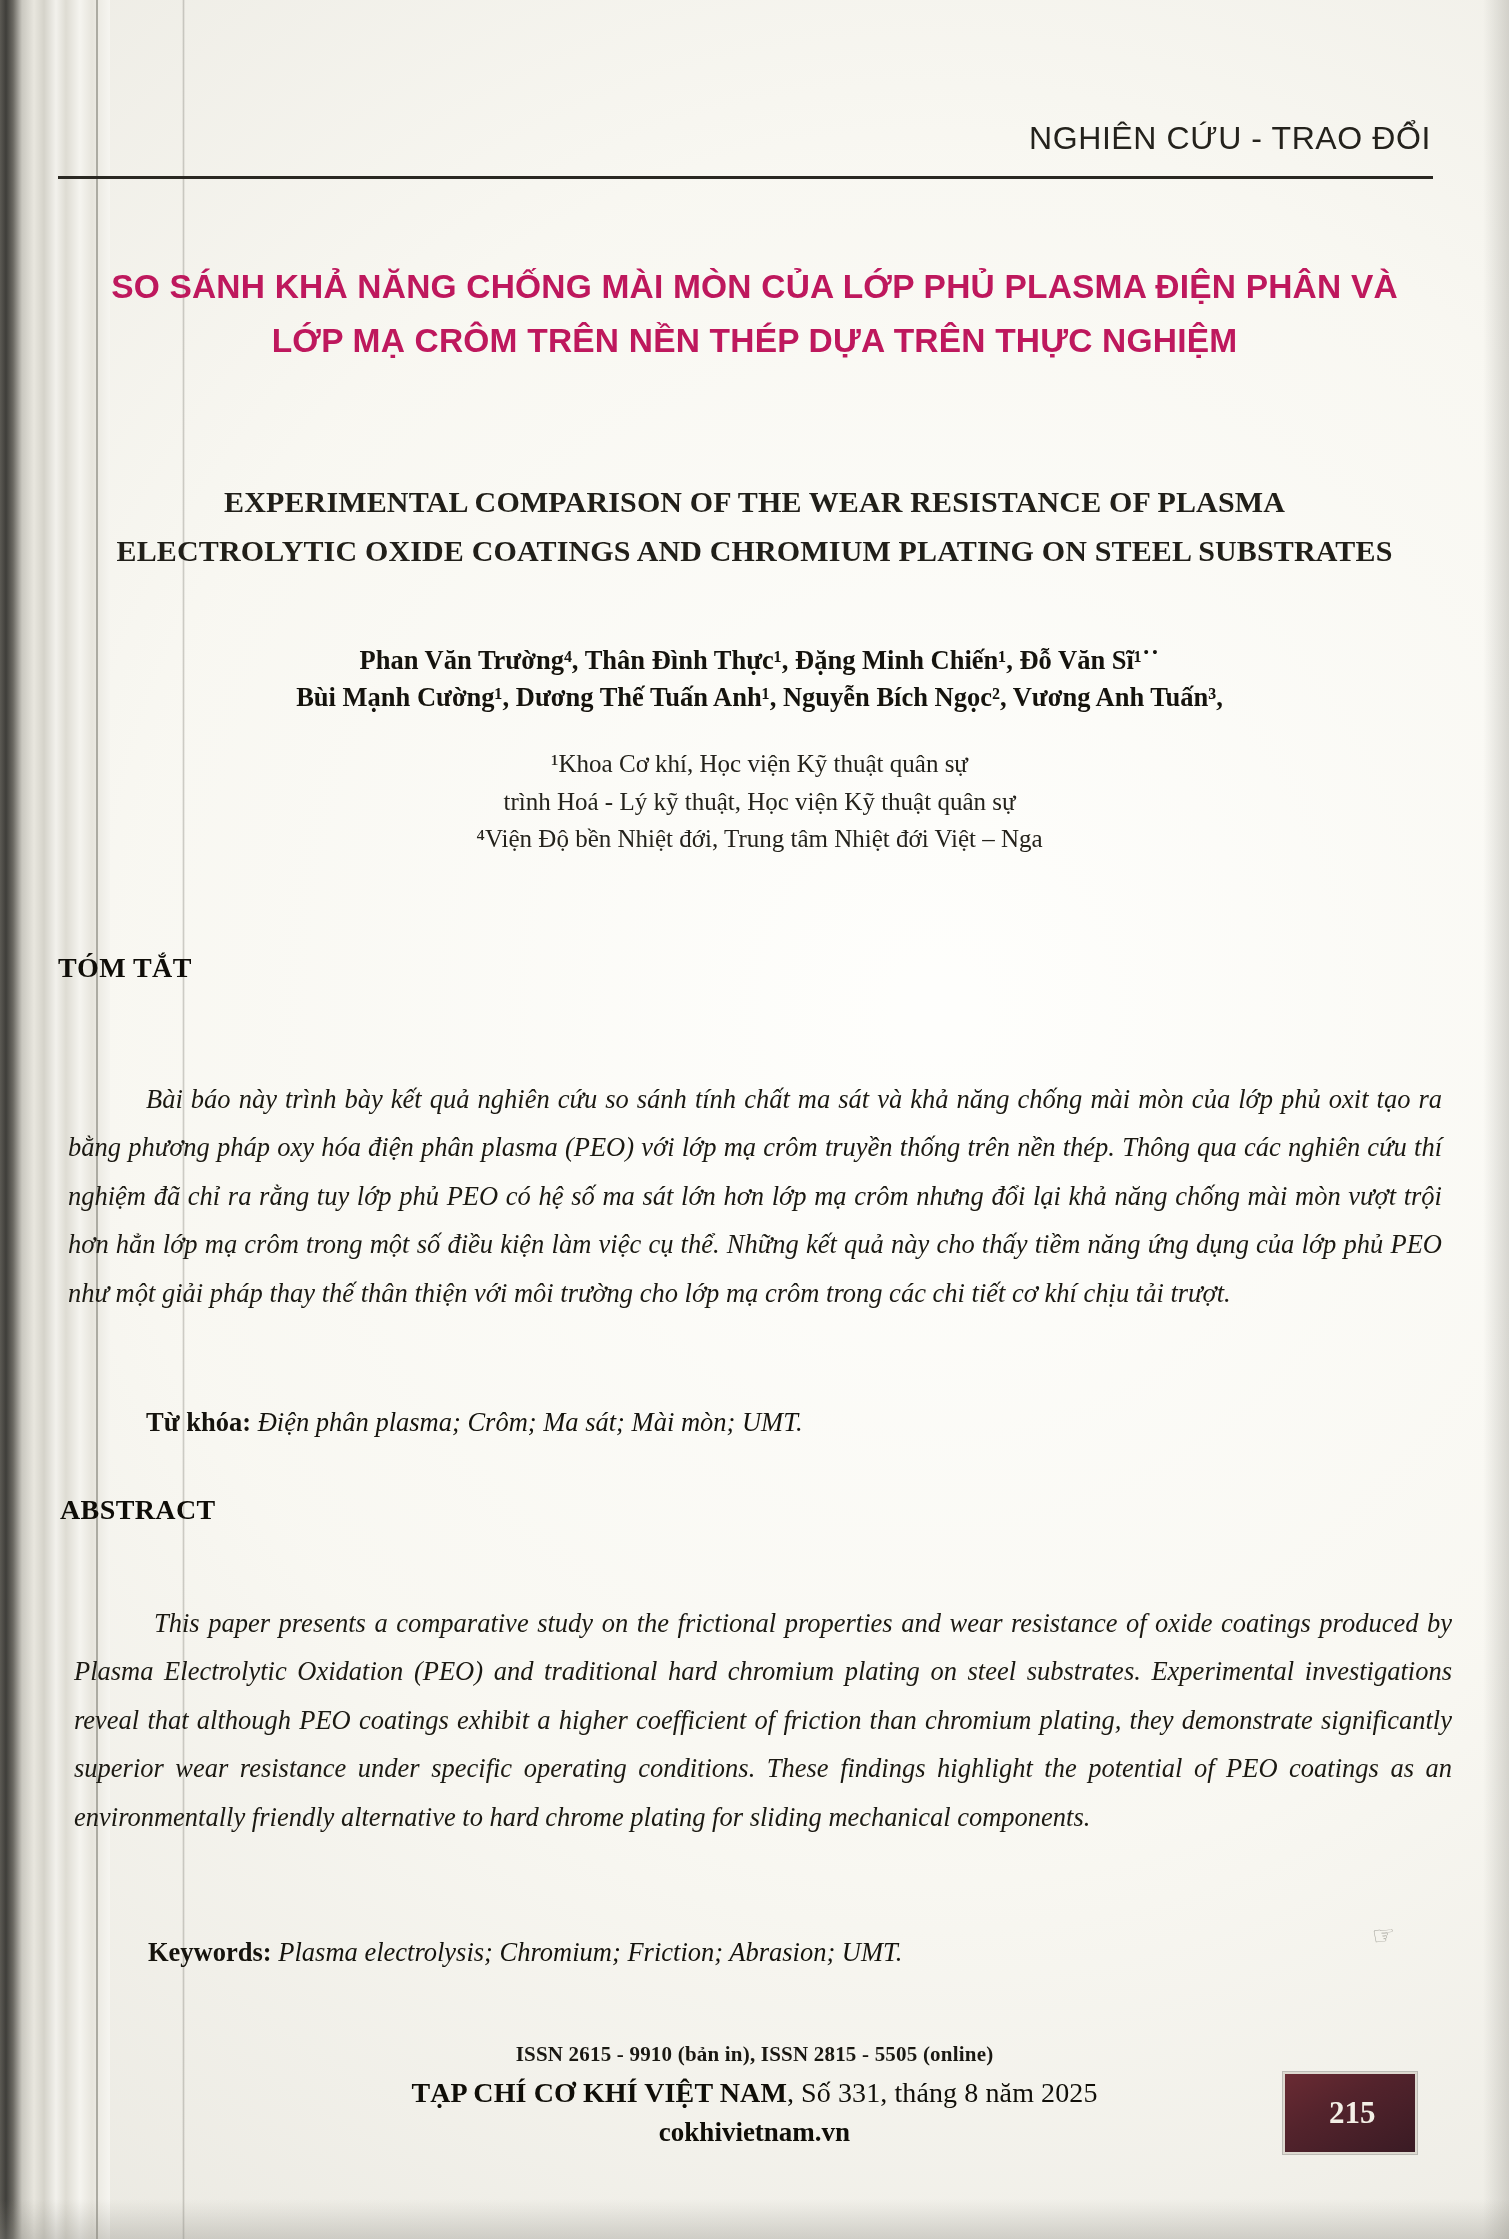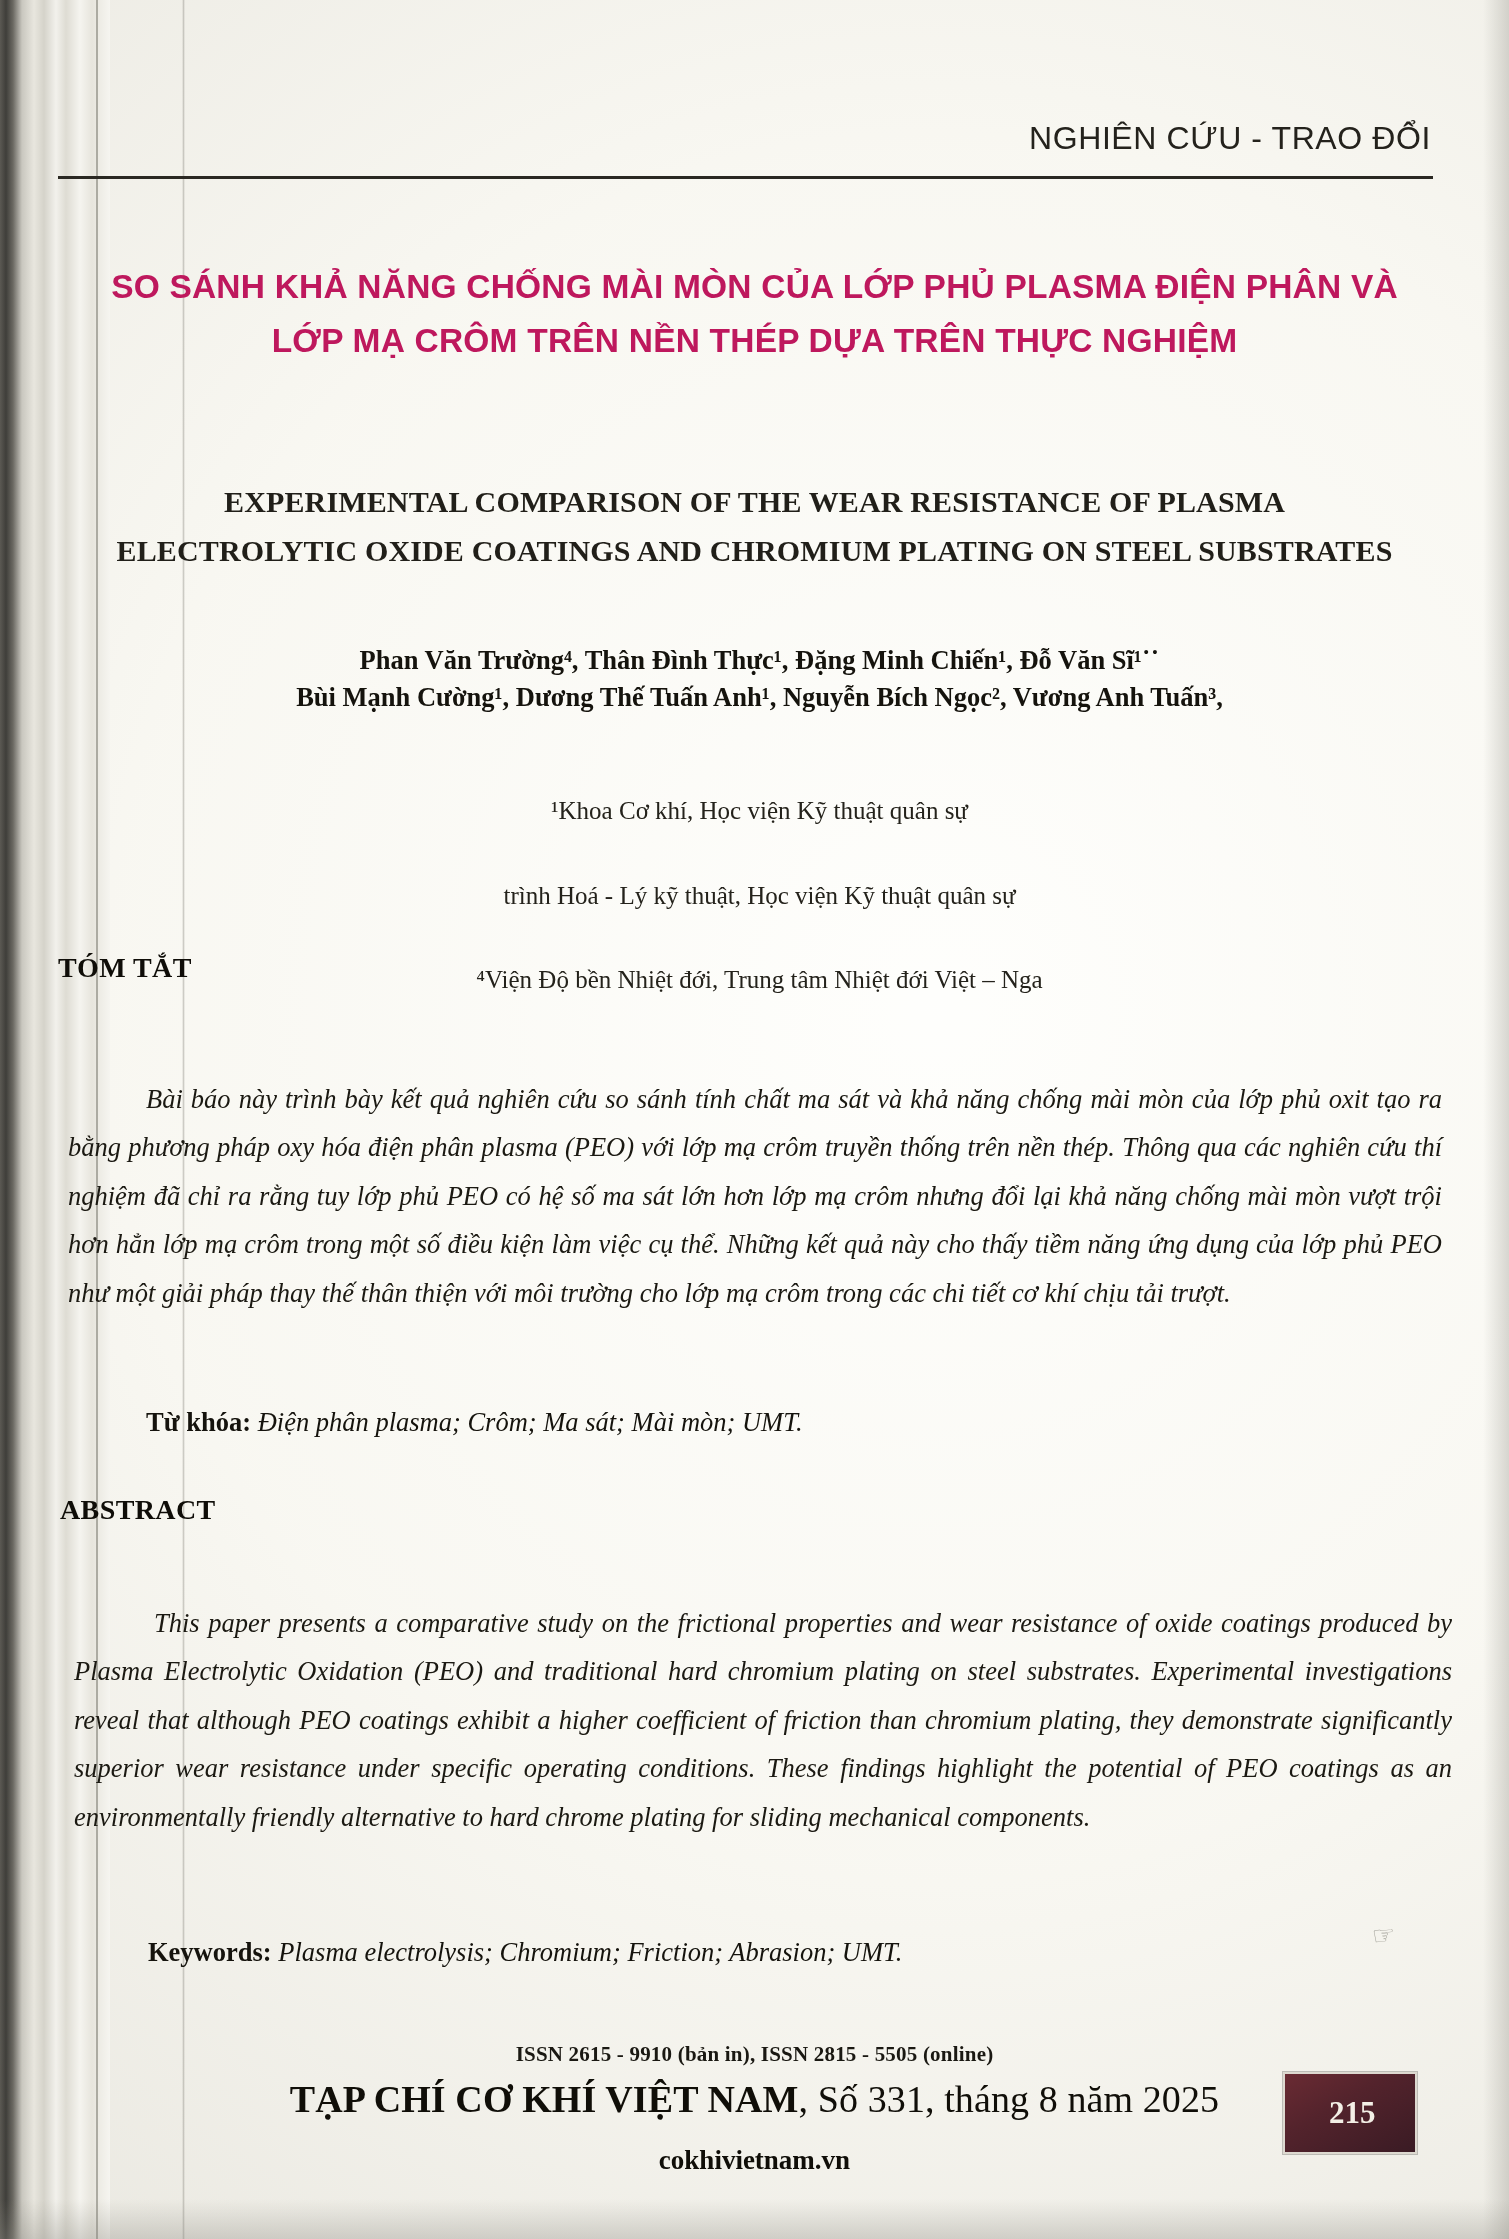--- a/index.html
+++ b/index.html
@@ -133,21 +133,21 @@
   .affils {
     position: absolute;
     left: 110px;
     right: 100px;
     top: 745px;
     text-align: center;
     font-size: 25px;
     line-height: 37.5px;
     color: #24221b;
   }
-  .affils div { white-space: nowrap; margin-top: 47px; }
+  .affils div { white-space: nowrap; }
 
   
   .sec-head {
     position: absolute;
     font-weight: bold;
     font-size: 28px;
     letter-spacing: 0.4px;
     color: #0f0d08;
   }
   #tomtat-head { left: 58px; top: 952px; }
@@ -205,24 +205,24 @@
     text-align: center;
   }
   .footer-issn {
     font-weight: bold;
     font-size: 21px;
     letter-spacing: 0.2px;
     color: #1a1812;
     margin-bottom: 10px;
   }
   .footer-journal {
-    font-size: 38px;
+    font-size: 28px;
     letter-spacing: 0.1px;
     color: #100e08;
-    margin-bottom: 24px;
+    margin-bottom: 8px;
   }
   .footer-journal b { font-weight: bold; }
   .footer-site {
     font-weight: bold;
     font-size: 27px;
     color: #100e08;
   }
   #page-badge {
     position: absolute;
     left: 1283px;

